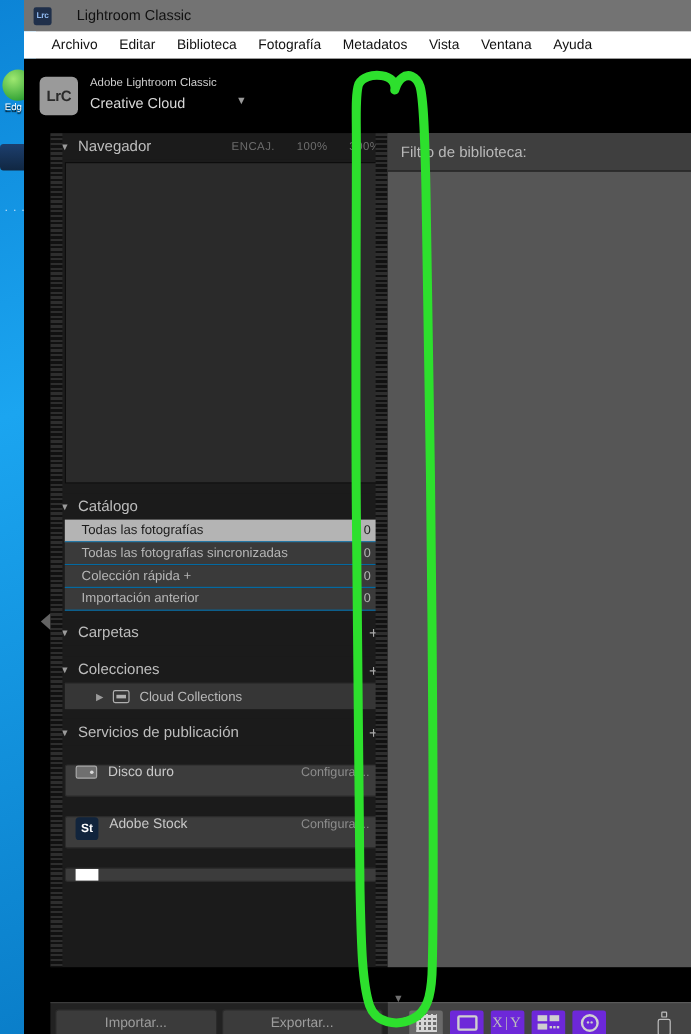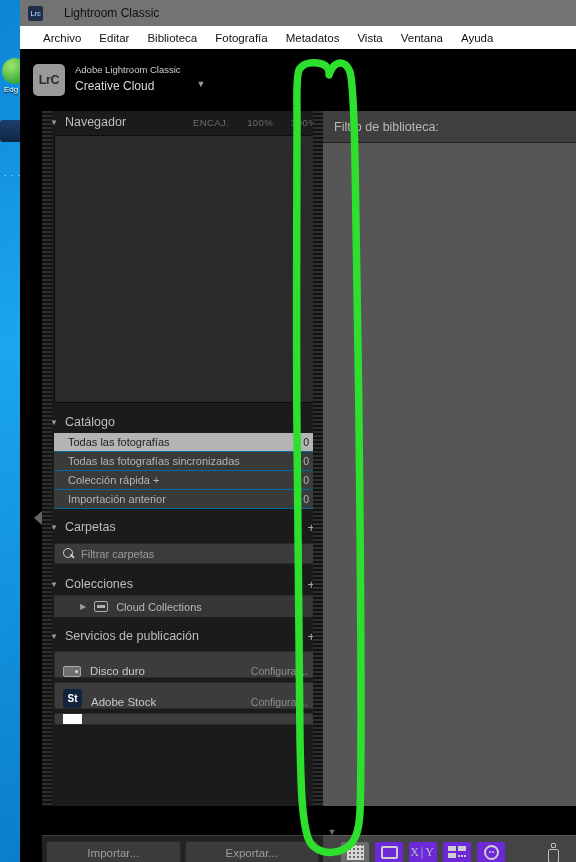--- a/index.html
+++ b/index.html
@@ -135,23 +135,23 @@
     border-top:1px solid #2d2d2d;
   }
   .tri-right{ color:#9a9a9a; font-size:8px; }
   .coll-icon{
     width:14px;height:11px;border:1.5px solid #b0b0b0;border-radius:2px;
     position:relative; flex:none;
   }
   .coll-icon::after{content:"";position:absolute;left:2px;top:2.5px;width:8px;height:3px;background:#b0b0b0;}
 
   .servicerow{
-    height:27px; margin:4px 6px 0 12px; background:#3c3c3c;
+    height:27px; margin:16px 6px 0 12px; background:#3c3c3c;
     border:1px solid #2b2b2b; border-radius:2px;
-    display:flex; align-items:flex-end; padding:0 8px; gap:9px;
+    display:flex; align-items:flex-start; padding:0 8px; gap:9px;
     font-size:11.5px; color:#c8c8c8;
   }
   .servicerow .cfg{ margin-left:auto; font-size:10.5px; color:#8d8d8d; }
   .hd-icon{
     width:18px;height:11px;border:1.5px solid #a9a9a9;border-radius:2px;
     background:#6f6f6f; position:relative; flex:none;
   }
   .hd-icon::after{content:"";position:absolute;right:2px;top:3px;width:3px;height:3px;border-radius:50%;background:#d8d8d8;}
   .st-icon{
     width:19px;height:19px;border-radius:3px;background:#11243c;color:#fff;
@@ -309,24 +309,20 @@
         <span>Importación anterior</span>
         <span class="count">0</span>
       </div>
     </div>
 
     <div class="sec-header" style="margin-top:7px">
       <span class="tri">▼</span>
       <span>Carpetas</span>
       <span class="plus">+</span>
     </div>
-    <div class="searchrow">
-      <span class="magnifier"></span>
-      <span>Filtrar carpetas</span>
-    </div>
 
     <div class="sec-header" style="margin-top:9px">
       <span class="tri">▼</span>
       <span>Colecciones</span>
       <span class="plus">+</span>
     </div>
     <div class="treerow">
       <span class="tri-right">▶</span>
       <span class="coll-icon"></span>
       <span>Cloud Collections</span>

